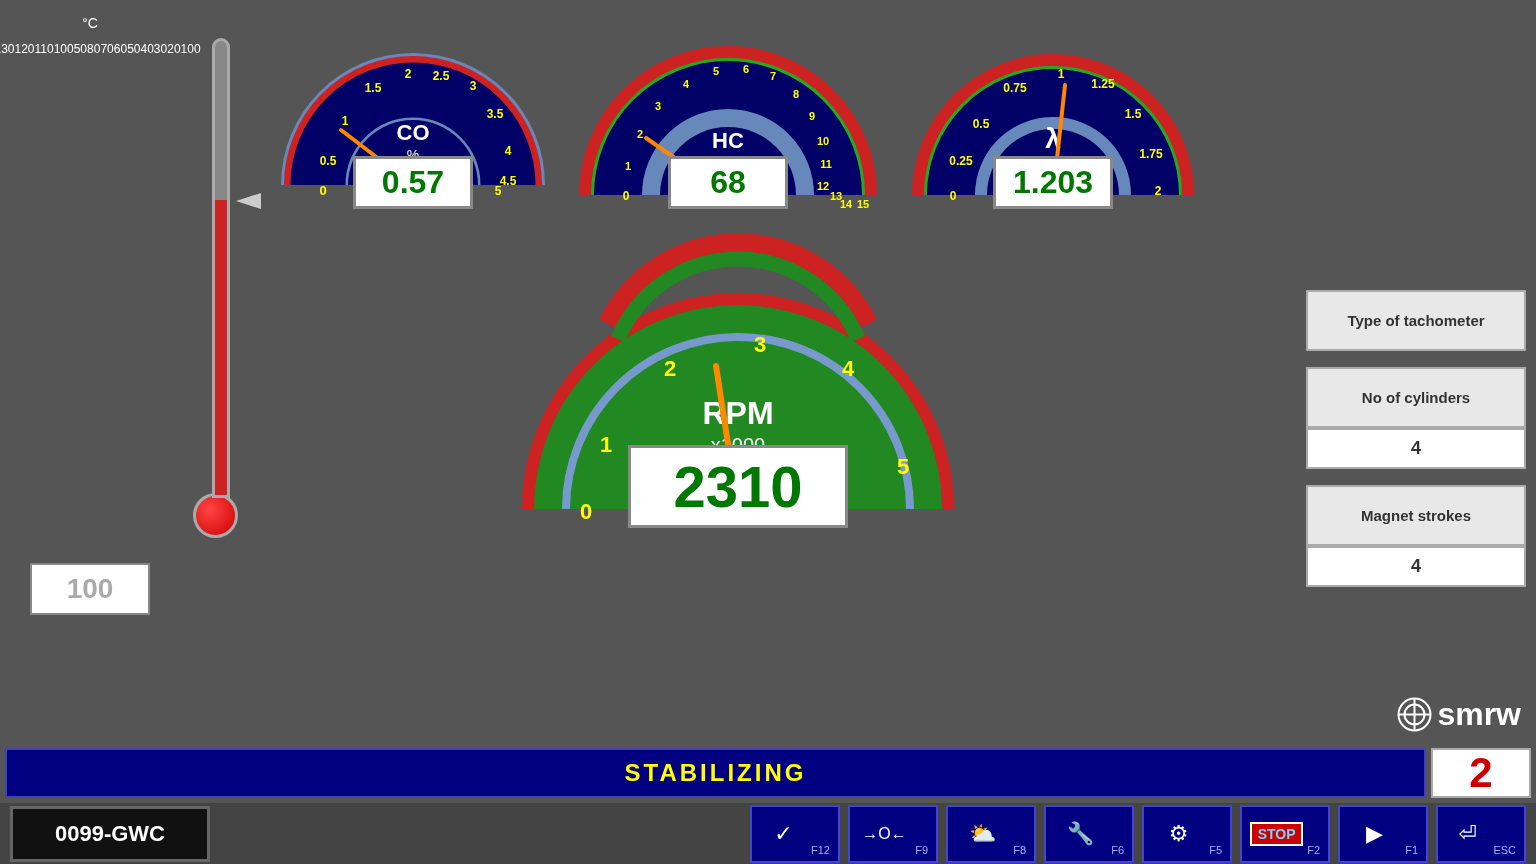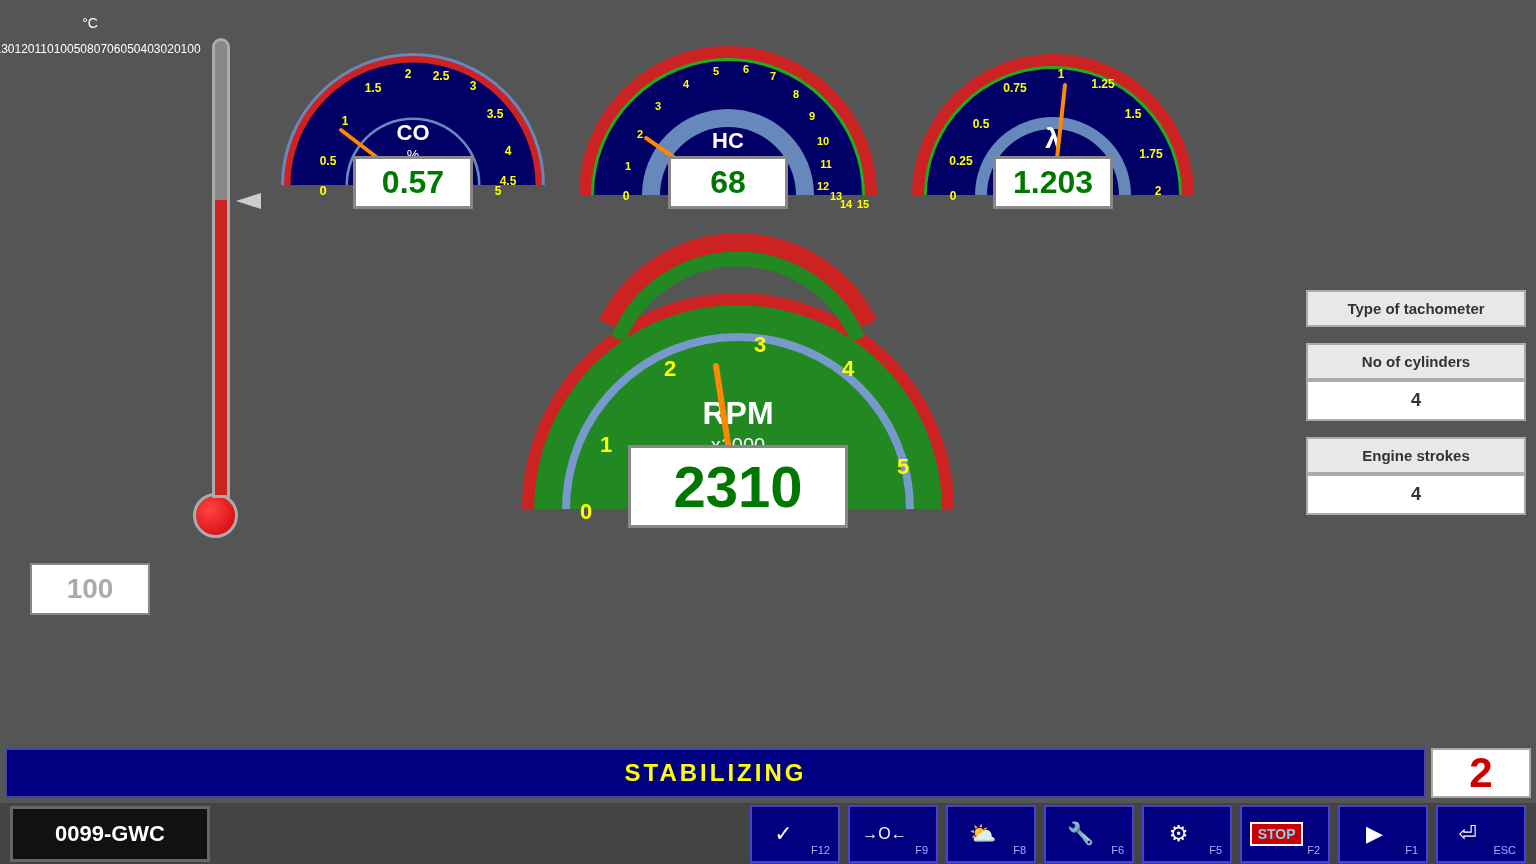--- a/index.html
+++ b/index.html
@@ -149,21 +149,21 @@
       display: flex;
       flex-direction: column;
       gap: 8px;
       padding-top: 280px;
     }
 
     .info-label {
       background: #e8e8e8;
       border: 2px solid #aaa;
       text-align: center;
-      padding: 8px 5px;
+      padding: 20px 5px;
       font-size: 15px;
       color: #333;
       font-weight: bold;
     }
 
     .info-value {
       background: white;
       border: 2px solid #aaa;
       text-align: center;
       padding: 8px 5px;
@@ -520,24 +520,35 @@
 
     <div class="right-panel">
       <div class="info-label">Type of tachometer</div>
 
       <div style="margin-top:8px;">
         <div class="info-label">No of cylinders</div>
         <div class="info-value">4</div>
       </div>
 
       <div style="margin-top:8px;">
-        <div class="info-label">Engine strokes</div>
+        <div class="info-label">Magnet strokes</div>
         <div class="info-value">4</div>
       </div>
 
+      <div class="smrw-logo" style="margin-top:auto; padding-top:30px;">
+        <div class="smrw-logo-text">
+          <svg class="smrw-icon" viewBox="0 0 35 35">
+            <circle cx="17.5" cy="17.5" r="16" fill="none" stroke="white" stroke-width="2"></circle>
+            <circle cx="17.5" cy="17.5" r="10" fill="none" stroke="white" stroke-width="2"></circle>
+            <line x1="1.5" y1="17.5" x2="33.5" y2="17.5" stroke="white" stroke-width="2"></line>
+            <line x1="17.5" y1="1.5" x2="17.5" y2="33.5" stroke="white" stroke-width="2"></line>
+          </svg>
+          <span>smrw</span>
+        </div>
+      </div>
     </div>
   </div>
 
   <div class="status-bar">
     <div class="stabilizing-bar">
       <span class="stabilizing-text">STABILIZING</span>
     </div>
     <div class="number-badge">2</div>
   </div>
 

